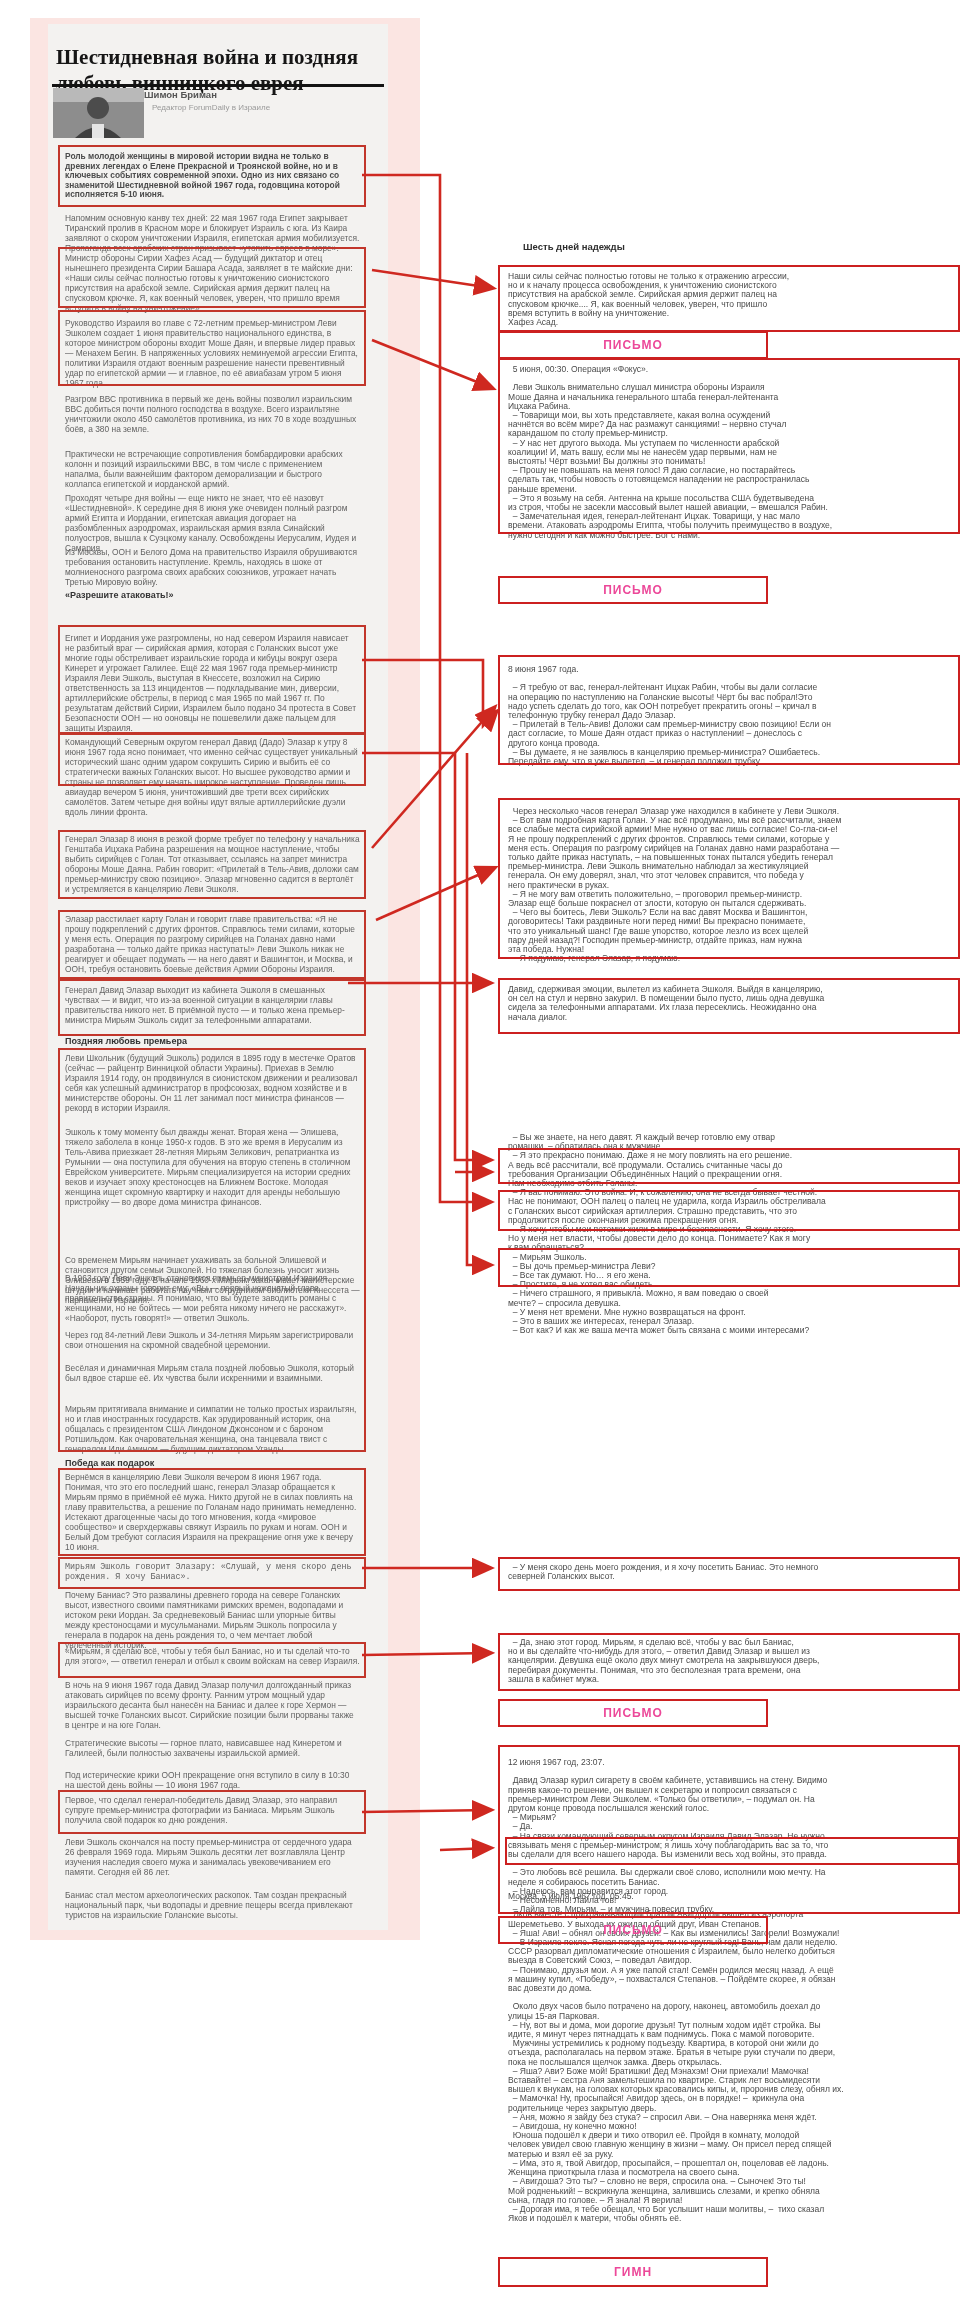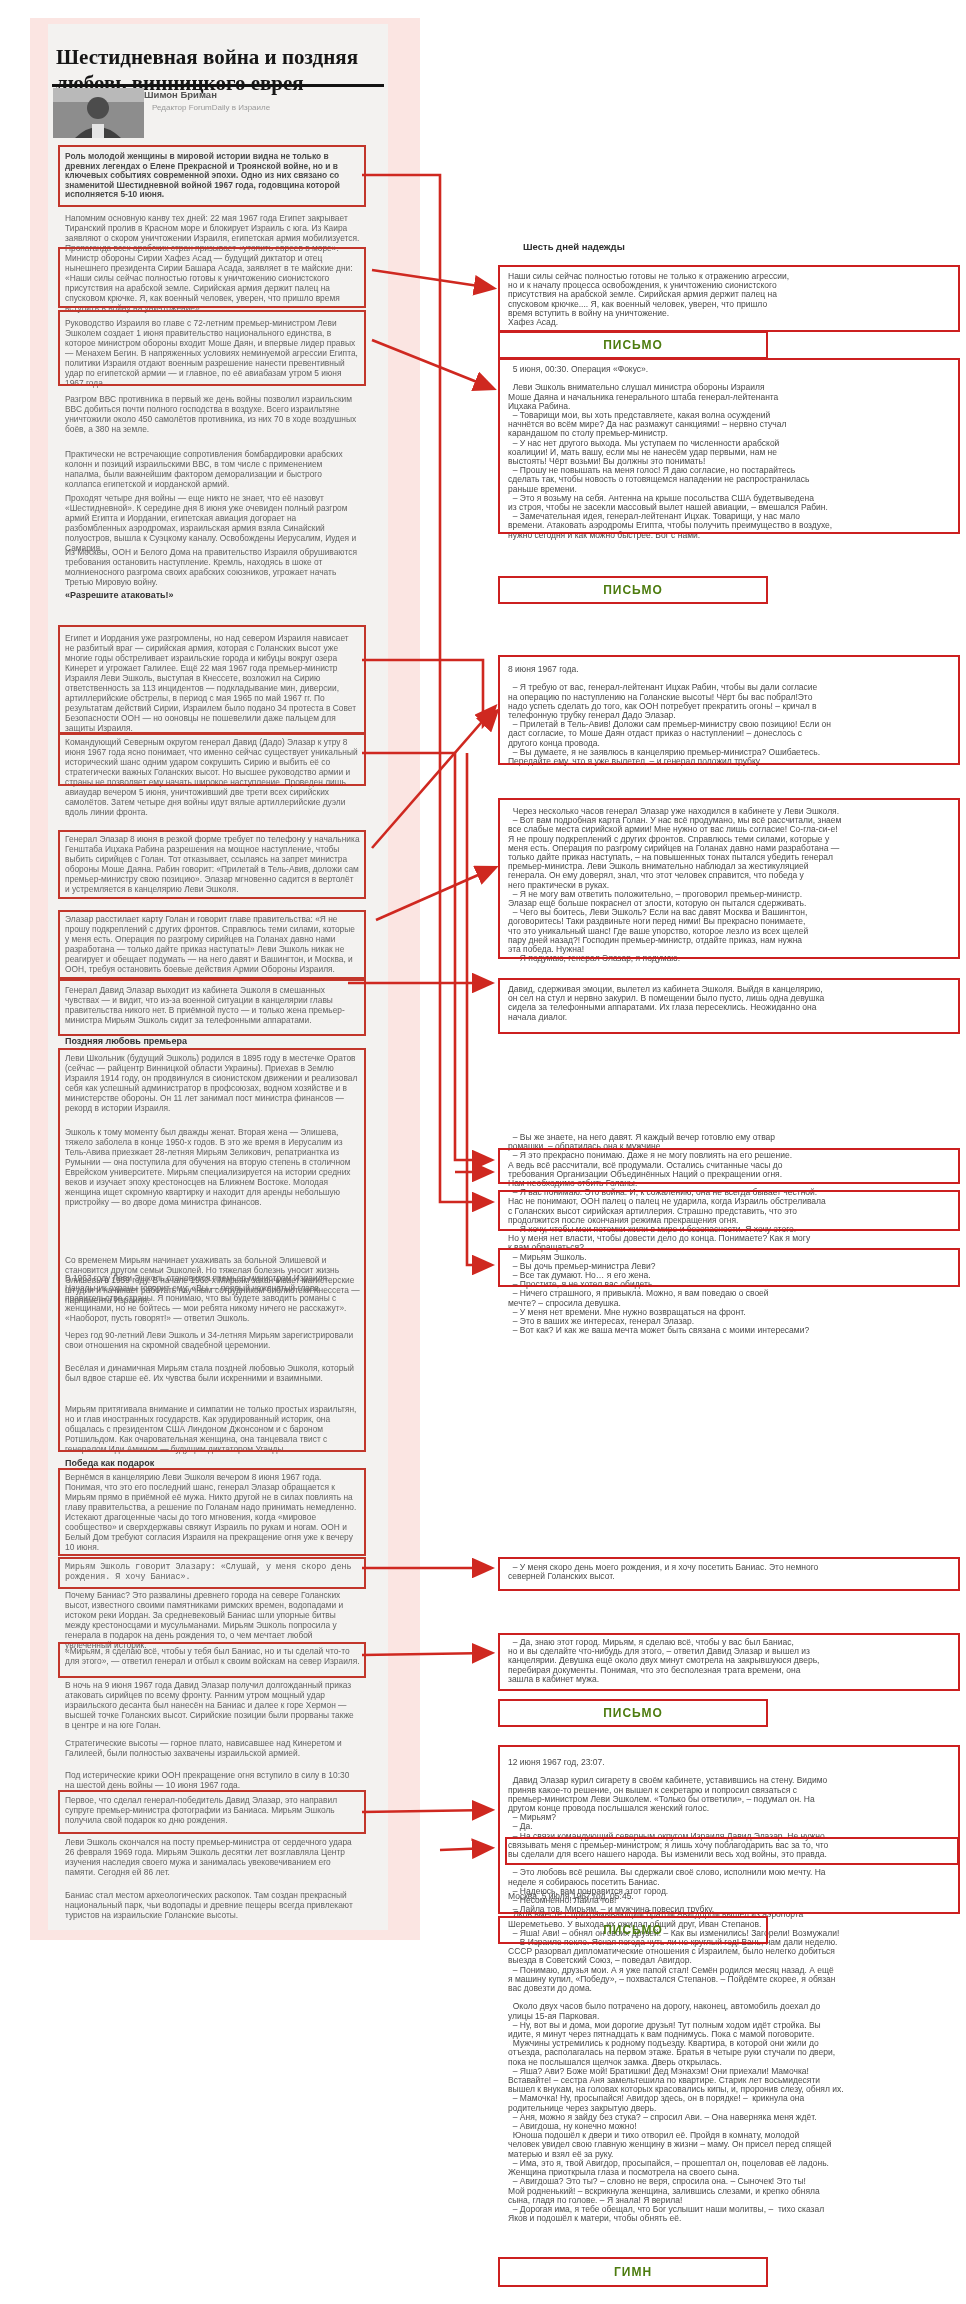--- a/index.html
+++ b/index.html
@@ -31,21 +31,21 @@
   .rb{position:absolute;left:508px;width:452px;font-size:8.5px;line-height:9.2px;color:#4a4a4a;white-space:pre-wrap;}
   .rb.rh{font-weight:bold;color:#2e2e2e;font-size:9.5px;left:523px;}
 
   
   .abox-l{position:absolute;border:2px solid #c2362b;pointer-events:none;}
   .abox-r{position:absolute;border:2.5px solid #cc2020;pointer-events:none;}
   .albl{
     position:absolute;border:2.5px solid #cc2020;display:flex;align-items:center;justify-content:center;
     pointer-events:none;background:rgba(255,255,255,0.0);
   }
-  .albl span{color:#4d7c0f;font-weight:bold;font-size:12px;letter-spacing:1px;}
+  .albl span{color:#ec4899;font-weight:bold;font-size:12px;letter-spacing:1px;}
   #arrow-layer{position:absolute;left:0;top:0;pointer-events:none;}
 </style>
 </head>
 <body>
 
 <div id="page">
 
   <div class="pink-panel"></div>
   <div class="article-card"></div>
 
@@ -76,21 +76,21 @@
       <div class="lb p" style="top: 633px;">Египет и Иордания уже разгромлены, но над севером Израиля нависает не разбитый враг — сирийская армия, которая с Голанских высот уже многие годы обстреливает израильские города и кибуцы вокруг озера Кинерет и угрожает Галилее. Ещё 22 мая 1967 года премьер-министр Израиля Леви Эшколь, выступая в Кнессете, возложил на Сирию ответственность за 113 инцидентов — подкладывание мин, диверсии, артиллерийские обстрелы, в период с мая 1965 по май 1967 гг. По результатам действий Сирии, Израилем было подано 34 протеста в Совет Безопасности ООН — но ооновцы не пошевелили даже пальцем для защиты Израиля.</div>
       <div class="lb p" style="top: 737px;">Командующий Северным округом генерал Давид (Дадо) Элазар к утру 8 июня 1967 года ясно понимает, что именно сейчас существует уникальный исторический шанс одним ударом сокрушить Сирию и выбить её со стратегически важных Голанских высот. Но высшее руководство армии и страны не позволяет ему начать широкое наступление. Проведен лишь авиаудар вечером 5 июня, уничтоживший две трети всех сирийских самолётов. Затем четыре дня войны идут вялые артиллерийские дуэли вдоль линии фронта.</div>
       <div class="lb p" style="top: 834px;">Генерал Элазар 8 июня в резкой форме требует по телефону у начальника Генштаба Ицхака Рабина разрешения на мощное наступление, чтобы выбить сирийцев с Голан. Тот отказывает, ссылаясь на запрет министра обороны Моше Даяна. Рабин говорит: «Прилетай в Тель-Авив, доложи сам премьер-министру свою позицию». Элазар мгновенно садится в вертолёт и устремляется в канцелярию Леви Эшколя.</div>
       <div class="lb p" style="top: 914px;">Элазар расстилает карту Голан и говорит главе правительства: «Я не прошу подкреплений с других фронтов. Справлюсь теми силами, которые у меня есть. Операция по разгрому сирийцев на Голанах давно нами разработана — только дайте приказ наступать!» Леви Эшколь никак не реагирует и обещает подумать — на него давят и Вашингтон, и Москва, и ООН, требуя остановить боевые действия Армии Обороны Израиля.</div>
       <div class="lb p" style="top: 985px;">Генерал Давид Элазар выходит из кабинета Эшколя в смешанных чувствах — и видит, что из-за военной ситуации в канцелярии главы правительства никого нет. В приёмной пусто — и только жена премьер-министра Мирьям Эшколь сидит за телефонными аппаратами.</div>
       <div class="lb h2" style="top: 1036px;">Поздняя любовь премьера</div>
       <div class="lb p" style="top: 1053px;">Леви Школьник (будущий Эшколь) родился в 1895 году в местечке Оратов (сейчас — райцентр Винницкой области Украины). Приехав в Землю Израиля 1914 году, он продвинулся в сионистском движении и реализовал себя как успешный администратор в профсоюзах, водном хозяйстве и в министерстве обороны. Он 11 лет занимал пост министра финансов — рекорд в истории Израиля.</div>
       <div class="lb p" style="top: 1127px;">Эшколь к тому моменту был дважды женат. Вторая жена — Элишева, тяжело заболела в конце 1950-х годов. В это же время в Иерусалим из Тель-Авива приезжает 28-летняя Мирьям Зеликович, репатриантка из Румынии — она поступила для обучения на вторую степень в столичном Еврейском университете. Мирьям специализируется на истории средних веков и изучает эпоху крестоносцев на Ближнем Востоке. Молодая женщина ищет скромную квартирку и находит для аренды небольшую пристройку — во дворе дома министра финансов.</div>
       <div class="lb p" style="top: 1223px; margin-top: 32px;">Со временем Мирьям начинает ухаживать за больной Элишевой и становится другом семьи Эшколей. Но тяжелая болезнь уносит жизнь Элишевы в 1959 году. В начале 1960-х Мирьям заканчивает магистерские штудии и начинает работать научным сотрудником библиотеки Кнессета — парламента Израиля.</div>
       <div class="lb p" style="top: 1273px;">В 1963 году Леви Эшколь становится премьер-министром Израиля. Начальник охраны говорит ему: «Вы — первый неженатый глава правительства страны. Я понимаю, что вы будете заводить романы с женщинами, но не бойтесь — мои ребята никому ничего не расскажут». «Наоборот, пусть говорят!» — ответил Эшколь.</div>
-      <div class="lb p" style="top: 1330px;">Через год 90-летний Леви Эшколь и 34-летняя Мирьям зарегистрировали свои отношения на скромной свадебной церемонии.</div>
+      <div class="lb p" style="top: 1330px;">Через год 84-летний Леви Эшколь и 34-летняя Мирьям зарегистрировали свои отношения на скромной свадебной церемонии.</div>
       <div class="lb p" style="top: 1363px;">Весёлая и динамичная Мирьям стала поздней любовью Эшколя, который был вдвое старше её. Их чувства были искренними и взаимными.</div>
       <div class="lb p" style="top: 1404px;">Мирьям притягивала внимание и симпатии не только простых израильтян, но и глав иностранных государств. Как эрудированный историк, она общалась с президентом США Линдоном Джонсоном и с бароном Ротшильдом. Как очаровательная женщина, она танцевала твист с генералом Иди Амином — будущим диктатором Уганды.</div>
       <div class="lb h2" style="top: 1458px;">Победа как подарок</div>
       <div class="lb p" style="top: 1472px;">Вернёмся в канцелярию Леви Эшколя вечером 8 июня 1967 года. Понимая, что это его последний шанс, генерал Элазар обращается к Мирьям прямо в приёмной её мужа. Никто другой не в силах повлиять на главу правительства, а решение по Голанам надо принимать немедленно. Истекают драгоценные часы до того мгновения, когда «мировое сообщество» и сверхдержавы свяжут Израиль по рукам и ногам. ООН и Белый Дом требуют согласия Израиля на прекращение огня уже к вечеру 10 июня.</div>
       <div class="lb p" style="top: 1562px; font-family: Liberation Mono, monospace;">Мирьям Эшколь говорит Элазару: «Слушай, у меня скоро день рождения. Я хочу Баниас».</div>
       <div class="lb p" style="top: 1590px;">Почему Баниас? Это развалины древнего города на севере Голанских высот, известного своими памятниками римских времен, водопадами и истоком реки Иордан. За средневековый Баниас шли упорные битвы между крестоносцами и мусульманами. Мирьям Эшколь попросила у генерала в подарок на день рождения то, о чем мечтает любой увлеченный историк.</div>
       <div class="lb p" style="top: 1646px;">«Мирьям, я сделаю всё, чтобы у тебя был Баниас, но и ты сделай что-то для этого», — ответил генерал и отбыл к своим войскам на север Израиля.</div>
       <div class="lb p" style="top: 1680px;">В ночь на 9 июня 1967 года Давид Элазар получил долгожданный приказ атаковать сирийцев по всему фронту. Ранним утром мощный удар израильского десанта был нанесён на Баниас и далее к горе Хермон — высшей точке Голанских высот. Сирийские позиции были прорваны также в центре и на юге Голан.</div>
       <div class="lb p" style="top: 1738px;">Стратегические высоты — горное плато, нависавшее над Кинеретом и Галилеей, были полностью захвачены израильской армией.</div>
       <div class="lb p" style="top: 1770px;">Под истерические крики ООН прекращение огня вступило в силу в 10:30 на шестой день войны — 10 июня 1967 года.</div>

